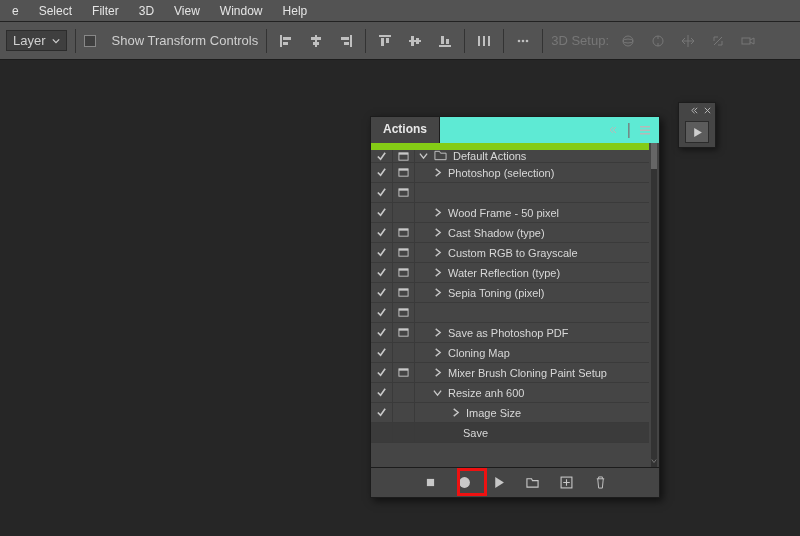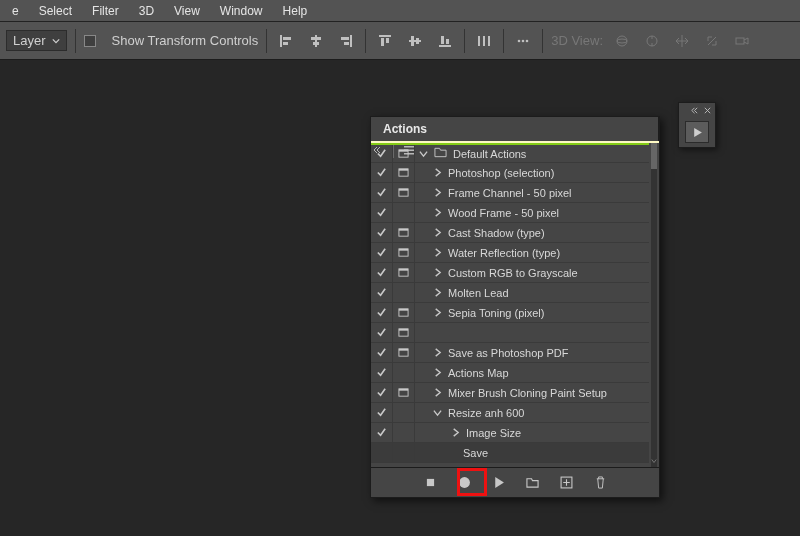--- a/index.html
+++ b/index.html
@@ -26,34 +26,34 @@
   
   .mini { position: absolute; top: 102px; left: 678px; width: 38px; background: #454545; border: 1px solid #1c1c1c; box-shadow: 2px 2px 6px rgba(0,0,0,.5); }
   .mini .mhdr { height: 14px; display: flex; justify-content: flex-end; align-items: center; padding: 0 3px; gap: 4px; }
   .mini .mhdr svg { width: 9px; height: 9px; color: #c0c0c0; }
   .mini .mbody { padding: 4px; display: flex; justify-content: center; }
   .mini .playbox { width: 24px; height: 22px; background: #5c5c5c; border: 1px solid #2b2b2b; display: flex; align-items: center; justify-content: center; }
   .mini .playbox svg { width: 11px; height: 11px; color: #cfcfcf; }
 
   
   .panel { position: absolute; top: 116px; left: 370px; width: 290px; height: 382px; background: #454545; border: 1px solid #1c1c1c; box-shadow: 3px 3px 8px rgba(0,0,0,.6); display: flex; flex-direction: column; }
-  .phdr { height: 26px; display: flex; align-items: stretch; background: #fef9c3; flex-direction: column; }
+  .phdr { height: 26px; display: flex; align-items: stretch; background: #5eead4; }
   .ptab { background: #454545; color: #e8e8e8; font-size: 12px; font-weight: 600; padding: 5px 12px; border-right: 1px solid #1c1c1c; }
   .phdr-sp { flex: 1; }
   .phdr-ico { display: flex; align-items: center; gap: 8px; padding-right: 8px; color: #b8b8b8; }
   .phdr-ico svg { width: 12px; height: 12px; }
 
   .plist { flex: 1; overflow: hidden; position: relative; }
   .plist .scroll { position: absolute; top: 0; right: 2px; bottom: 0; width: 6px; background: #333; }
   .plist .scroll .thumb { position: absolute; top: 0; left: 0; right: 0; height: 26px; background: #666; }
   .plist .scroll .arrdn { position: absolute; bottom: 0; left: 0; right: 0; height: 12px; display:flex;align-items:center;justify-content:center; }
   .plist .scroll .arrdn svg{ width:8px;height:8px;color:#888;}
   .plist ul { list-style: none; padding-right: 10px; }
   .row { display: flex; align-items: center; height: 20px; font-size: 11px; color: #d8d8d8; border-bottom: 1px solid #3a3a3a; }
-  .row:first-child { border-top: 2px solid #84cc16; }
+  .row:first-child { border-top: 7px solid #84cc16; }
   .col-chk { width: 22px; display: flex; justify-content: center; border-right: 1px solid #3a3a3a; height:100%; align-items:center;}
   .col-dlg { width: 22px; display: flex; justify-content: center; border-right: 1px solid #3a3a3a; height:100%; align-items:center;}
   .col-body { flex:1; display:flex; align-items:center; gap:6px; padding-left: 4px; height:100%; }
   .indent-0 { padding-left: 4px; }
   .indent-1 { padding-left: 18px; }
   .indent-2 { padding-left: 36px; }
   .indent-3 { padding-left: 48px; }
   .col-chk svg, .col-dlg svg { width: 11px; height: 11px; color: #c8c8c8; }
   .disc svg { width: 9px; height: 9px; color: #c8c8c8; }
   .foldericon svg { width: 13px; height: 11px; color: #c8c8c8; }
@@ -147,21 +147,21 @@
     </div>
   <div class="divider"></div>
   <div class="iconbtn">
       <svg viewBox="0 0 14 14">
         <circle cx="3" cy="7" r="1.3" fill="currentColor"></circle>
         <circle cx="7" cy="7" r="1.3" fill="currentColor"></circle>
         <circle cx="11" cy="7" r="1.3" fill="currentColor"></circle>
       </svg>
     </div>
   <div class="divider"></div>
-  <span class="dim">3D View:</span>
+  <span class="dim">3D Setup:</span>
   <div class="iconbtn dim">
       <svg viewBox="0 0 14 14">
         <circle cx="7" cy="7" r="5" fill="none" stroke="currentColor"></circle>
         <ellipse cx="7" cy="7" rx="5" ry="2" fill="none" stroke="currentColor"></ellipse>
       </svg>
     </div>
   <div class="iconbtn dim">
       <svg viewBox="0 0 14 14">
         <circle cx="7" cy="7" r="5" fill="none" stroke="currentColor"></circle>
         <path d="M7 2v3M7 12v-3" stroke="currentColor"></path>
@@ -270,26 +270,20 @@
             <svg viewBox="0 0 12 12">
               <path d="M2 6l3 3 5-7" fill="none" stroke="currentColor" stroke-width="1.8"></path>
             </svg>
           </div>
           <div class="col-dlg">
             <svg viewBox="0 0 12 12">
               <rect x="1" y="2" width="10" height="8" fill="none" stroke="currentColor"></rect>
               <rect x="1" y="2" width="10" height="2" fill="currentColor"></rect>
             </svg>
           </div>
-          <div class="col-body indent-1">
-            <span class="disc"><svg viewBox="0 0 8 10">
-                <path d="M2 1l5 4-5 4" fill="none" stroke="currentColor" stroke-width="1.5"></path>
-              </svg></span>
-            <span class="lbl">Frame Channel - 50 pixel</span>
-          </div>
         </li>
         <li class="row">
           <div class="col-chk">
             <svg viewBox="0 0 12 12">
               <path d="M2 6l3 3 5-7" fill="none" stroke="currentColor" stroke-width="1.8"></path>
             </svg>
           </div>
           <div class="col-dlg"></div>
           <div class="col-body indent-1">
             <span class="disc"><svg viewBox="0 0 8 10">
@@ -326,119 +320,105 @@
           <div class="col-dlg">
             <svg viewBox="0 0 12 12">
               <rect x="1" y="2" width="10" height="8" fill="none" stroke="currentColor"></rect>
               <rect x="1" y="2" width="10" height="2" fill="currentColor"></rect>
             </svg>
           </div>
           <div class="col-body indent-1">
             <span class="disc"><svg viewBox="0 0 8 10">
                 <path d="M2 1l5 4-5 4" fill="none" stroke="currentColor" stroke-width="1.5"></path>
               </svg></span>
+            <span class="lbl">Custom RGB to Grayscale</span>
+          </div>
+        </li>
+        <li class="row">
+          <div class="col-chk">
+            <svg viewBox="0 0 12 12">
+              <path d="M2 6l3 3 5-7" fill="none" stroke="currentColor" stroke-width="1.8"></path>
+            </svg>
+          </div>
+          <div class="col-dlg">
+            <svg viewBox="0 0 12 12">
+              <rect x="1" y="2" width="10" height="8" fill="none" stroke="currentColor"></rect>
+              <rect x="1" y="2" width="10" height="2" fill="currentColor"></rect>
+            </svg>
+          </div>
+          <div class="col-body indent-1">
+            <span class="disc"><svg viewBox="0 0 8 10">
+                <path d="M2 1l5 4-5 4" fill="none" stroke="currentColor" stroke-width="1.5"></path>
+              </svg></span>
             <span class="lbl">Water Reflection (type)</span>
           </div>
         </li>
         <li class="row">
           <div class="col-chk">
             <svg viewBox="0 0 12 12">
               <path d="M2 6l3 3 5-7" fill="none" stroke="currentColor" stroke-width="1.8"></path>
             </svg>
           </div>
           <div class="col-dlg">
             <svg viewBox="0 0 12 12">
               <rect x="1" y="2" width="10" height="8" fill="none" stroke="currentColor"></rect>
               <rect x="1" y="2" width="10" height="2" fill="currentColor"></rect>
             </svg>
           </div>
           <div class="col-body indent-1">
             <span class="disc"><svg viewBox="0 0 8 10">
                 <path d="M2 1l5 4-5 4" fill="none" stroke="currentColor" stroke-width="1.5"></path>
               </svg></span>
-            <span class="lbl">Custom RGB to Grayscale</span>
+            <span class="lbl">Sepia Toning (pixel)</span>
+          </div>
+        </li>
+        <li class="row">
+          <div class="col-chk">
+            <svg viewBox="0 0 12 12">
+              <path d="M2 6l3 3 5-7" fill="none" stroke="currentColor" stroke-width="1.8"></path>
+            </svg>
+          </div>
+          <div class="col-dlg">
+            <svg viewBox="0 0 12 12">
+              <rect x="1" y="2" width="10" height="8" fill="none" stroke="currentColor"></rect>
+              <rect x="1" y="2" width="10" height="2" fill="currentColor"></rect>
+            </svg>
+          </div>
+        </li>
+        <li class="row">
+          <div class="col-chk">
+            <svg viewBox="0 0 12 12">
+              <path d="M2 6l3 3 5-7" fill="none" stroke="currentColor" stroke-width="1.8"></path>
+            </svg>
+          </div>
+          <div class="col-dlg">
+            <svg viewBox="0 0 12 12">
+              <rect x="1" y="2" width="10" height="8" fill="none" stroke="currentColor"></rect>
+              <rect x="1" y="2" width="10" height="2" fill="currentColor"></rect>
+            </svg>
+          </div>
+          <div class="col-body indent-1">
+            <span class="disc"><svg viewBox="0 0 8 10">
+                <path d="M2 1l5 4-5 4" fill="none" stroke="currentColor" stroke-width="1.5"></path>
+              </svg></span>
+            <span class="lbl">Save as Photoshop PDF</span>
           </div>
         </li>
         <li class="row">
           <div class="col-chk">
             <svg viewBox="0 0 12 12">
               <path d="M2 6l3 3 5-7" fill="none" stroke="currentColor" stroke-width="1.8"></path>
             </svg>
           </div>
           <div class="col-dlg"></div>
           <div class="col-body indent-1">
             <span class="disc"><svg viewBox="0 0 8 10">
                 <path d="M2 1l5 4-5 4" fill="none" stroke="currentColor" stroke-width="1.5"></path>
               </svg></span>
-            <span class="lbl">Molten Lead</span>
-          </div>
-        </li>
-        <li class="row">
-          <div class="col-chk">
-            <svg viewBox="0 0 12 12">
-              <path d="M2 6l3 3 5-7" fill="none" stroke="currentColor" stroke-width="1.8"></path>
-            </svg>
-          </div>
-          <div class="col-dlg">
-            <svg viewBox="0 0 12 12">
-              <rect x="1" y="2" width="10" height="8" fill="none" stroke="currentColor"></rect>
-              <rect x="1" y="2" width="10" height="2" fill="currentColor"></rect>
-            </svg>
-          </div>
-          <div class="col-body indent-1">
-            <span class="disc"><svg viewBox="0 0 8 10">
-                <path d="M2 1l5 4-5 4" fill="none" stroke="currentColor" stroke-width="1.5"></path>
-              </svg></span>
-            <span class="lbl">Sepia Toning (pixel)</span>
-          </div>
-        </li>
-        <li class="row">
-          <div class="col-chk">
-            <svg viewBox="0 0 12 12">
-              <path d="M2 6l3 3 5-7" fill="none" stroke="currentColor" stroke-width="1.8"></path>
-            </svg>
-          </div>
-          <div class="col-dlg">
-            <svg viewBox="0 0 12 12">
-              <rect x="1" y="2" width="10" height="8" fill="none" stroke="currentColor"></rect>
-              <rect x="1" y="2" width="10" height="2" fill="currentColor"></rect>
-            </svg>
-          </div>
-        </li>
-        <li class="row">
-          <div class="col-chk">
-            <svg viewBox="0 0 12 12">
-              <path d="M2 6l3 3 5-7" fill="none" stroke="currentColor" stroke-width="1.8"></path>
-            </svg>
-          </div>
-          <div class="col-dlg">
-            <svg viewBox="0 0 12 12">
-              <rect x="1" y="2" width="10" height="8" fill="none" stroke="currentColor"></rect>
-              <rect x="1" y="2" width="10" height="2" fill="currentColor"></rect>
-            </svg>
-          </div>
-          <div class="col-body indent-1">
-            <span class="disc"><svg viewBox="0 0 8 10">
-                <path d="M2 1l5 4-5 4" fill="none" stroke="currentColor" stroke-width="1.5"></path>
-              </svg></span>
-            <span class="lbl">Save as Photoshop PDF</span>
-          </div>
-        </li>
-        <li class="row">
-          <div class="col-chk">
-            <svg viewBox="0 0 12 12">
-              <path d="M2 6l3 3 5-7" fill="none" stroke="currentColor" stroke-width="1.8"></path>
-            </svg>
-          </div>
-          <div class="col-dlg"></div>
-          <div class="col-body indent-1">
-            <span class="disc"><svg viewBox="0 0 8 10">
-                <path d="M2 1l5 4-5 4" fill="none" stroke="currentColor" stroke-width="1.5"></path>
-              </svg></span>
-            <span class="lbl">Actions Map</span>
+            <span class="lbl">Cloning Map</span>
           </div>
         </li>
         <li class="row">
           <div class="col-chk">
             <svg viewBox="0 0 12 12">
               <path d="M2 6l3 3 5-7" fill="none" stroke="currentColor" stroke-width="1.8"></path>
             </svg>
           </div>
           <div class="col-dlg">
             <svg viewBox="0 0 12 12">

